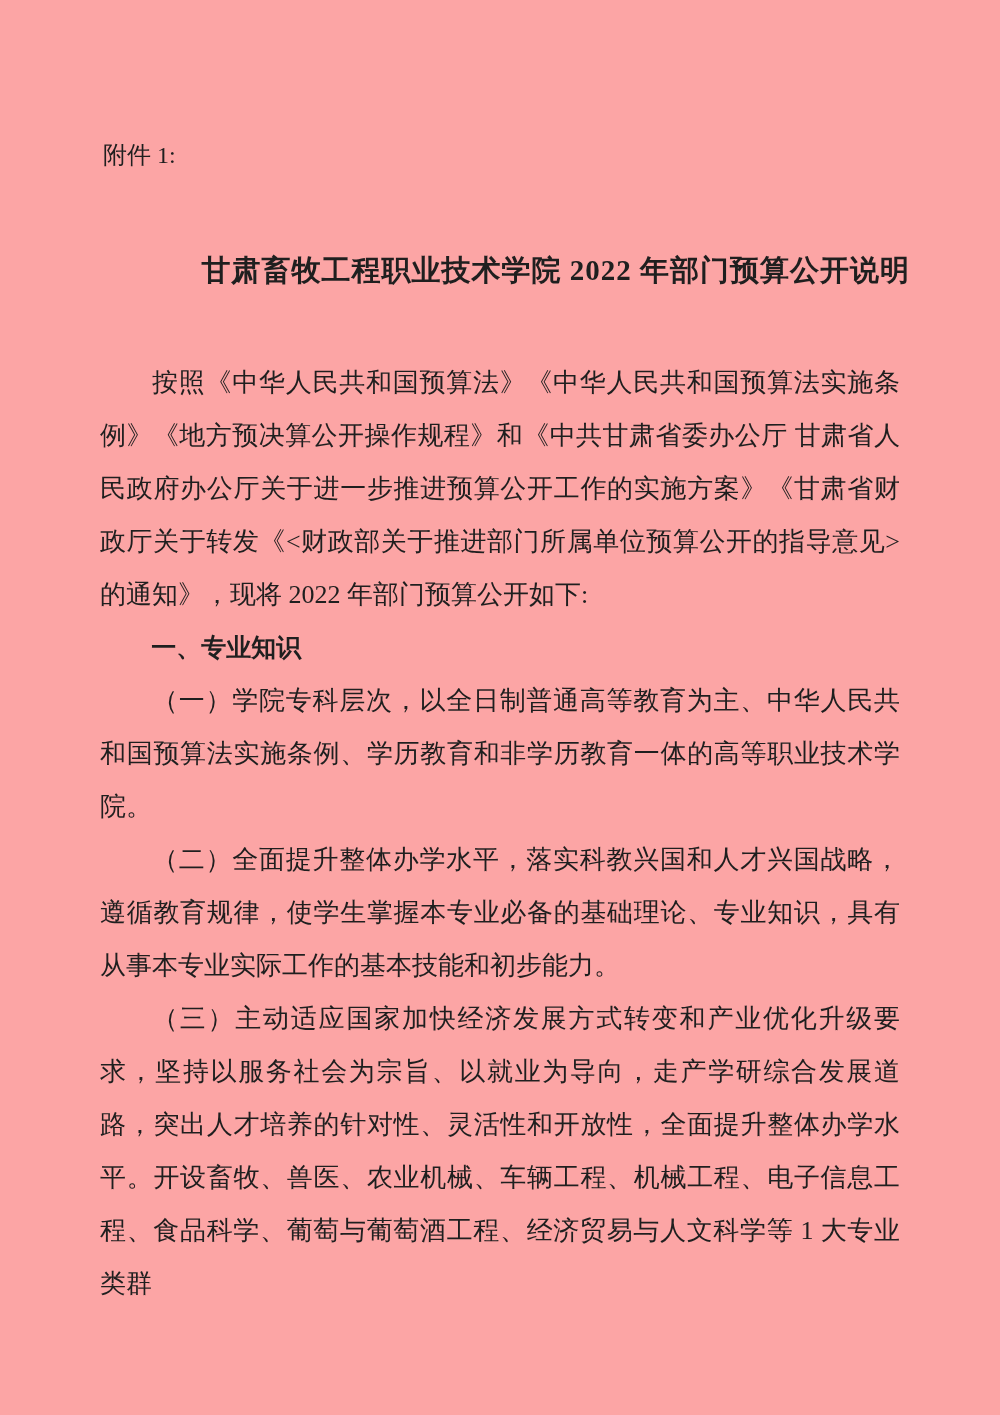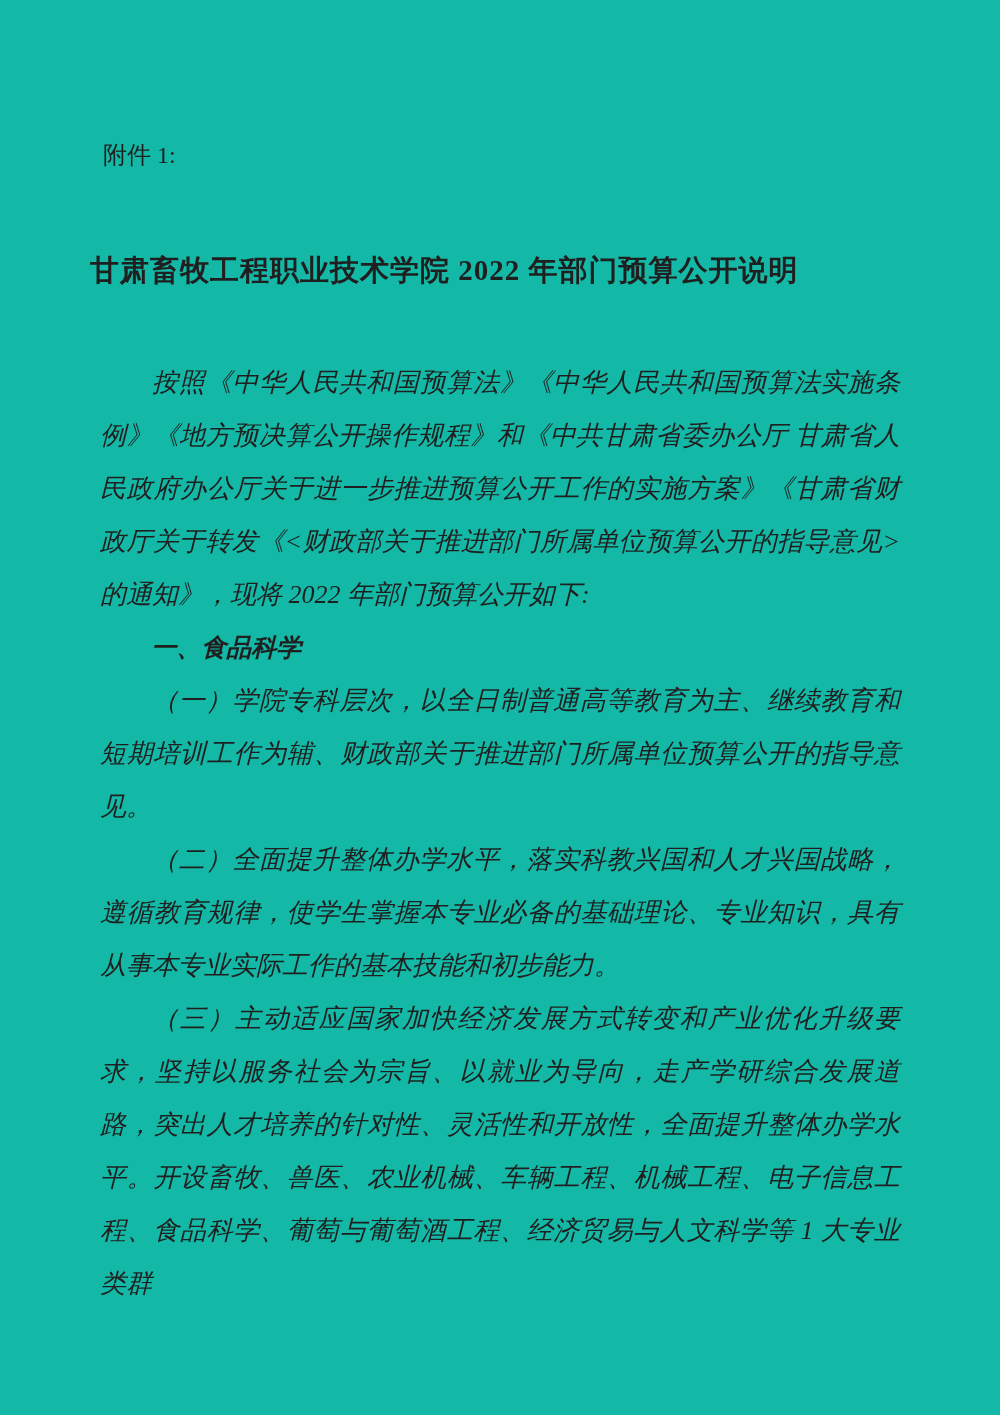--- a/index.html
+++ b/index.html
@@ -4,48 +4,47 @@
 <style>
   html, body {
     margin: 0;
     padding: 0;
     background: #ffffff;
   }
   .page {
     position: relative;
     width: 1000px;
     height: 1415px;
-    background: #14b8a6;
+    background: #fca5a5;
     color: #1f1f1f;
     font-family: "Liberation Serif", "DejaVu Serif", serif;
     overflow: hidden;
     box-sizing: border-box;
   }
   .attachment {
     padding-top: 139px;
     margin: 0 100px 0 103px;
     font-size: 24px;
     line-height: 33px;
   }
   .title {
     margin: 77px 90px 8px 90px;
     font-size: 29px;
     line-height: 42px;
     font-weight: bold;
-    text-align: left;
+    text-align: right;
     letter-spacing: 1px;
   }
   .body-text {
     margin: 65px auto 0 auto;
     width: 800px;
     font-size: 26px;
     line-height: 53px;
     text-align: justify;
     text-justify: inter-ideograph;
-    font-style: italic;
   }
   .para {
     margin: 0;
     text-indent: 2em;
   }
   .section-heading {
     margin: 0;
     font-size: 25px;
     line-height: 53px;
     font-weight: bold;
@@ -59,23 +58,23 @@
 <div class="page">
 
   <div class="attachment">附件 1:</div>
 
   <h1 class="title">甘肃畜牧工程职业技术学院 2022 年部门预算公开说明</h1>
 
   <div class="body-text">
 
     <p class="para">按照《中华人民共和国预算法》《中华人民共和国预算法实施条例》《地方预决算公开操作规程》和《中共甘肃省委办公厅 甘肃省人民政府办公厅关于进一步推进预算公开工作的实施方案》《甘肃省财政厅关于转发《&lt;财政部关于推进部门所属单位预算公开的指导意见&gt;的通知》，现将 2022 年部门预算公开如下:</p>
 
-    <h2 class="section-heading">一、食品科学</h2>
+    <h2 class="section-heading">一、专业知识</h2>
 
-    <p class="para">（一）学院专科层次，以全日制普通高等教育为主、继续教育和短期培训工作为辅、财政部关于推进部门所属单位预算公开的指导意见。</p>
+    <p class="para">（一）学院专科层次，以全日制普通高等教育为主、中华人民共和国预算法实施条例、学历教育和非学历教育一体的高等职业技术学院。</p>
 
     <p class="para">（二）全面提升整体办学水平，落实科教兴国和人才兴国战略，遵循教育规律，使学生掌握本专业必备的基础理论、专业知识，具有从事本专业实际工作的基本技能和初步能力。</p>
 
     <p class="para">（三）主动适应国家加快经济发展方式转变和产业优化升级要求，坚持以服务社会为宗旨、以就业为导向，走产学研综合发展道路，突出人才培养的针对性、灵活性和开放性，全面提升整体办学水平。开设畜牧、兽医、农业机械、车辆工程、机械工程、电子信息工程、食品科学、葡萄与葡萄酒工程、经济贸易与人文科学等 1 大专业类群</p>
 
   </div>
 
 </div>
 
 </body></html>

